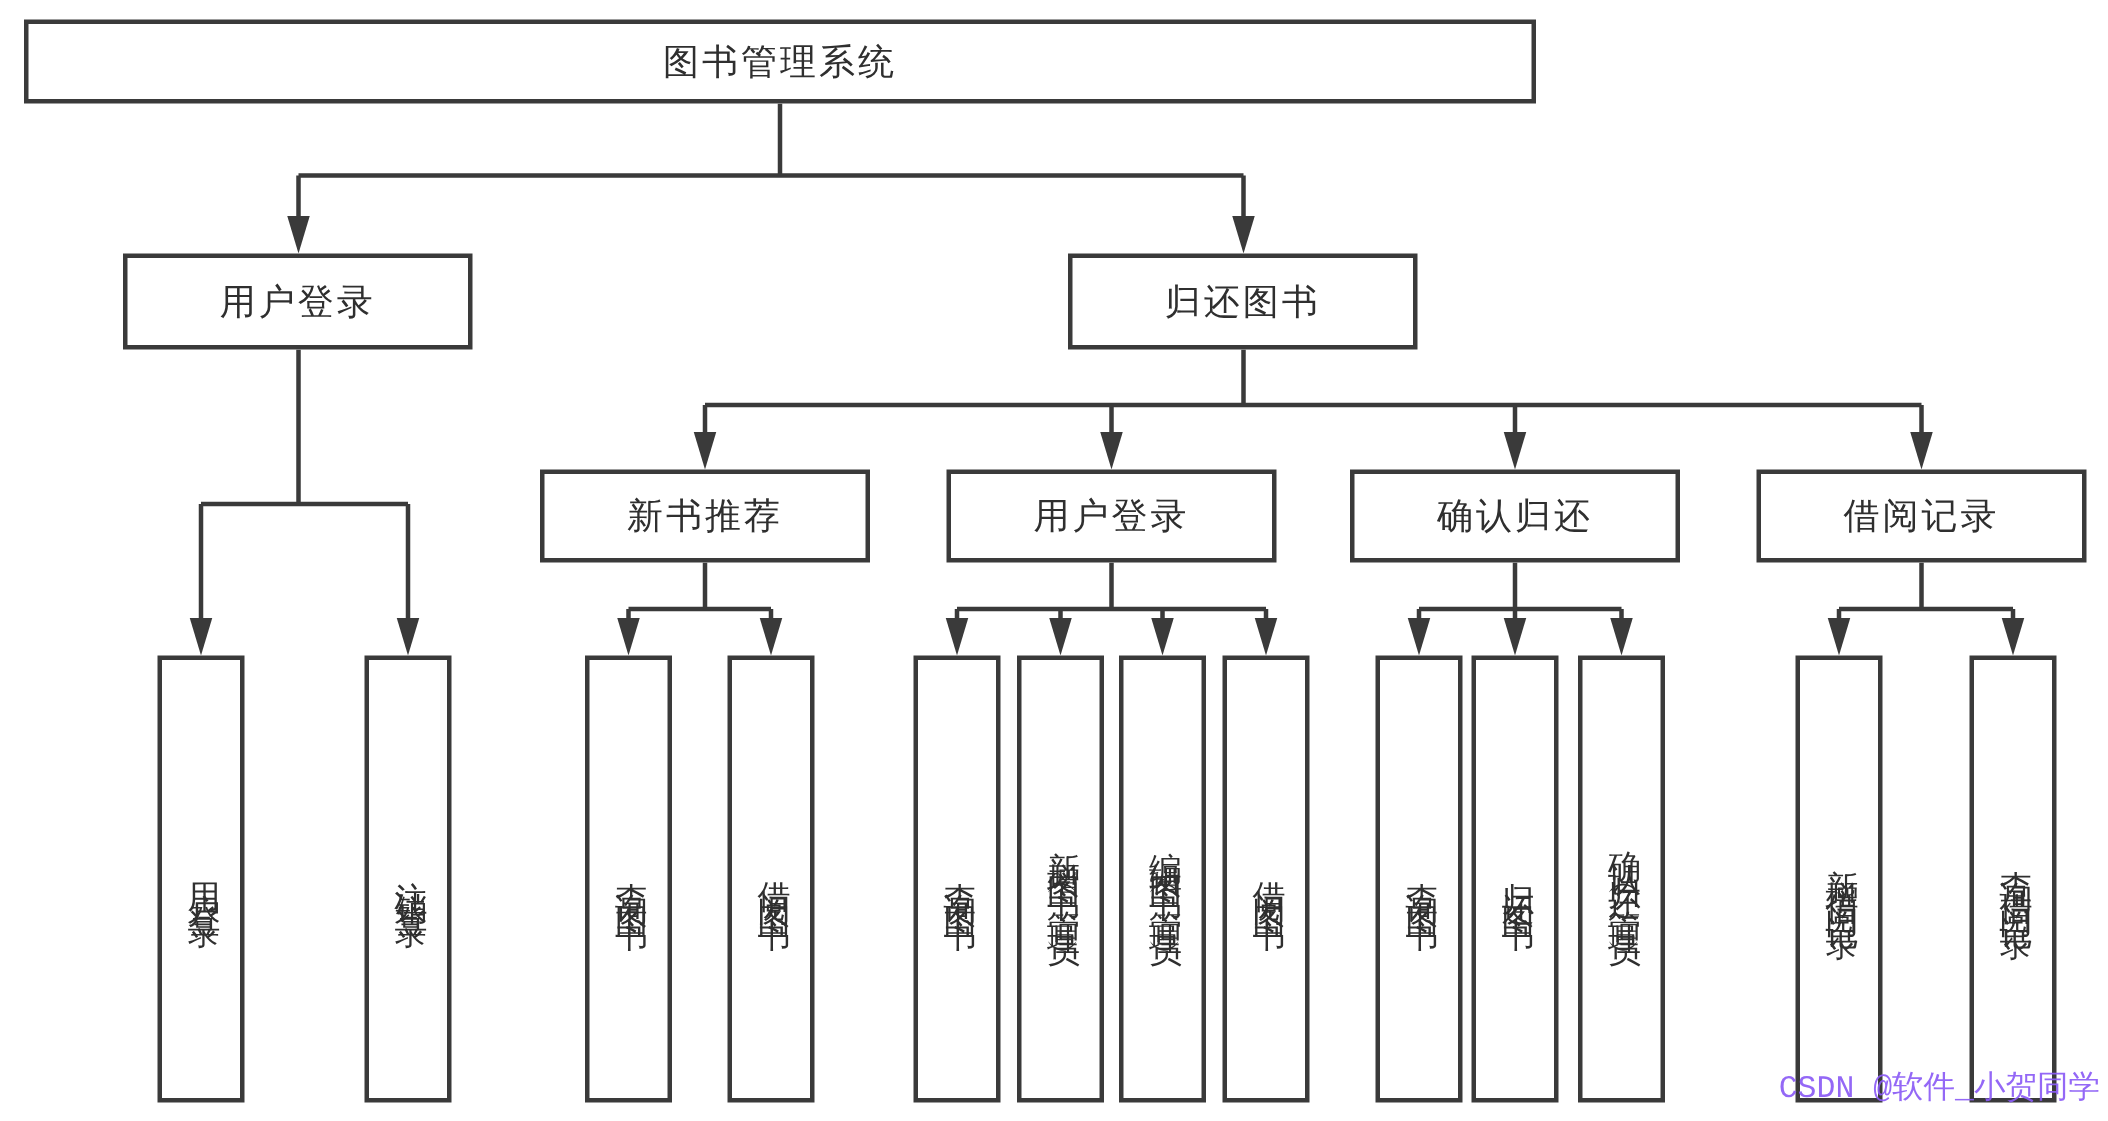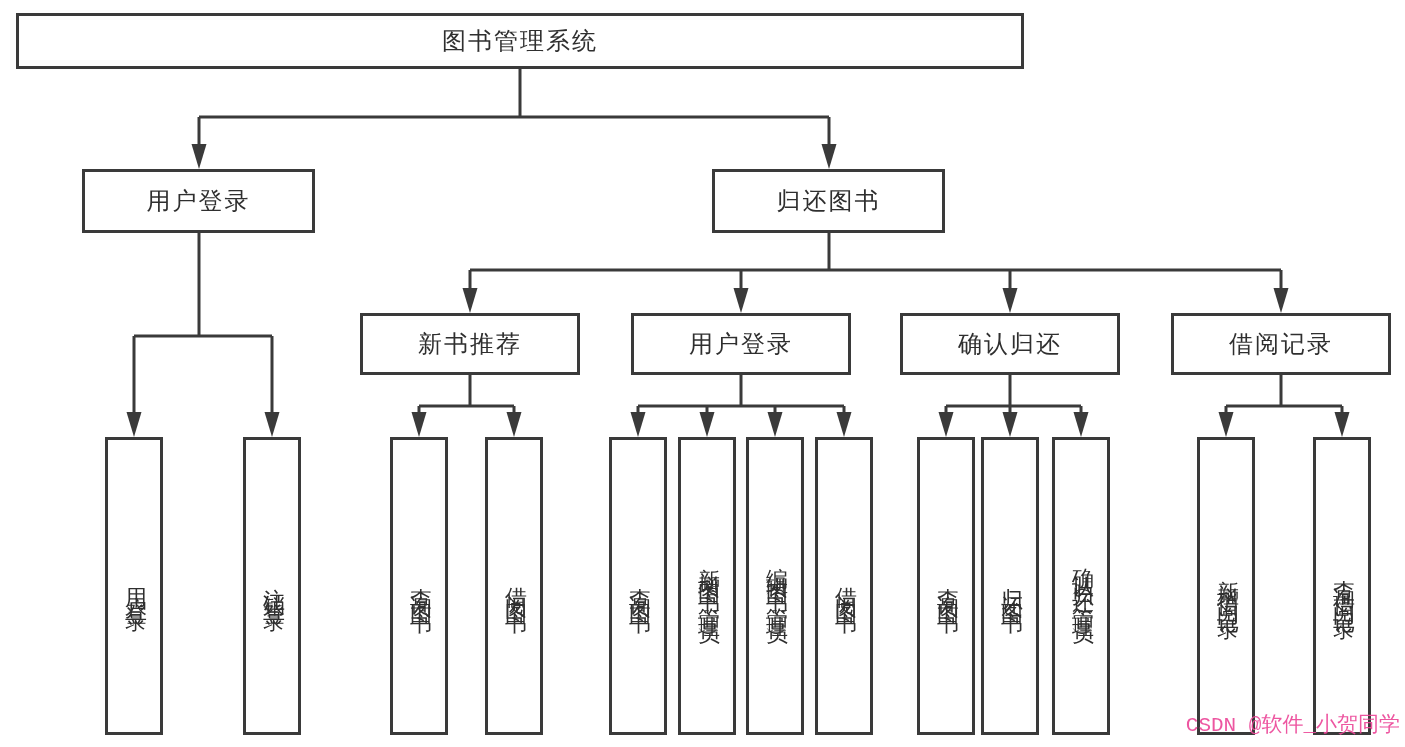--- a/index.html
+++ b/index.html
@@ -32,21 +32,21 @@
     text-orientation:mixed;
     font-size:22px;line-height:1;letter-spacing:8px;
     color:#2f2f2f;
     white-space:nowrap;
     z-index:2;
   }
   .watermark{
     position:absolute;
     left:1185px;top:710px;width:215px;
     font-size:21px;
-    color:#ec4899;
+    color:#8b5cf6;
     text-align:right;
     white-space:nowrap;
     z-index:5;
     opacity:0.92;
   }
 </style>
 </head>
 <body>
 
 <div class="canvas">

